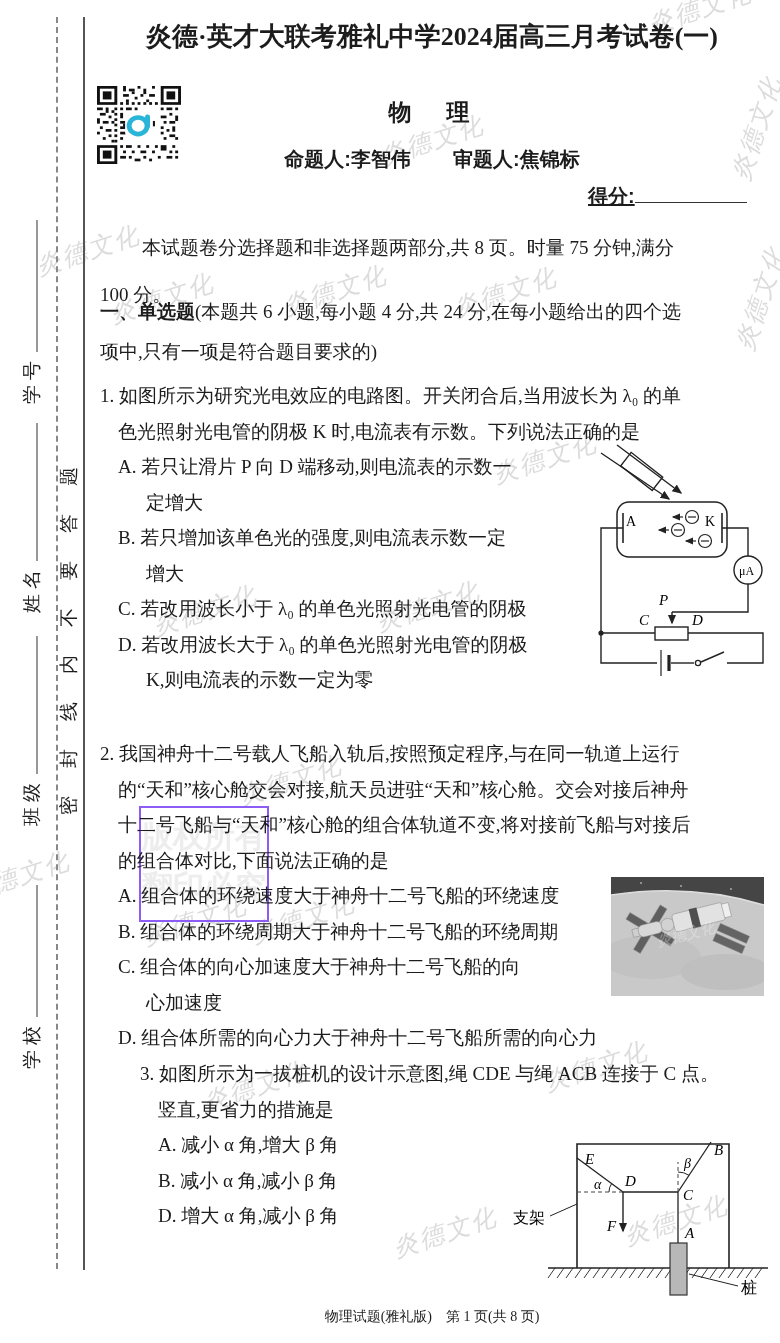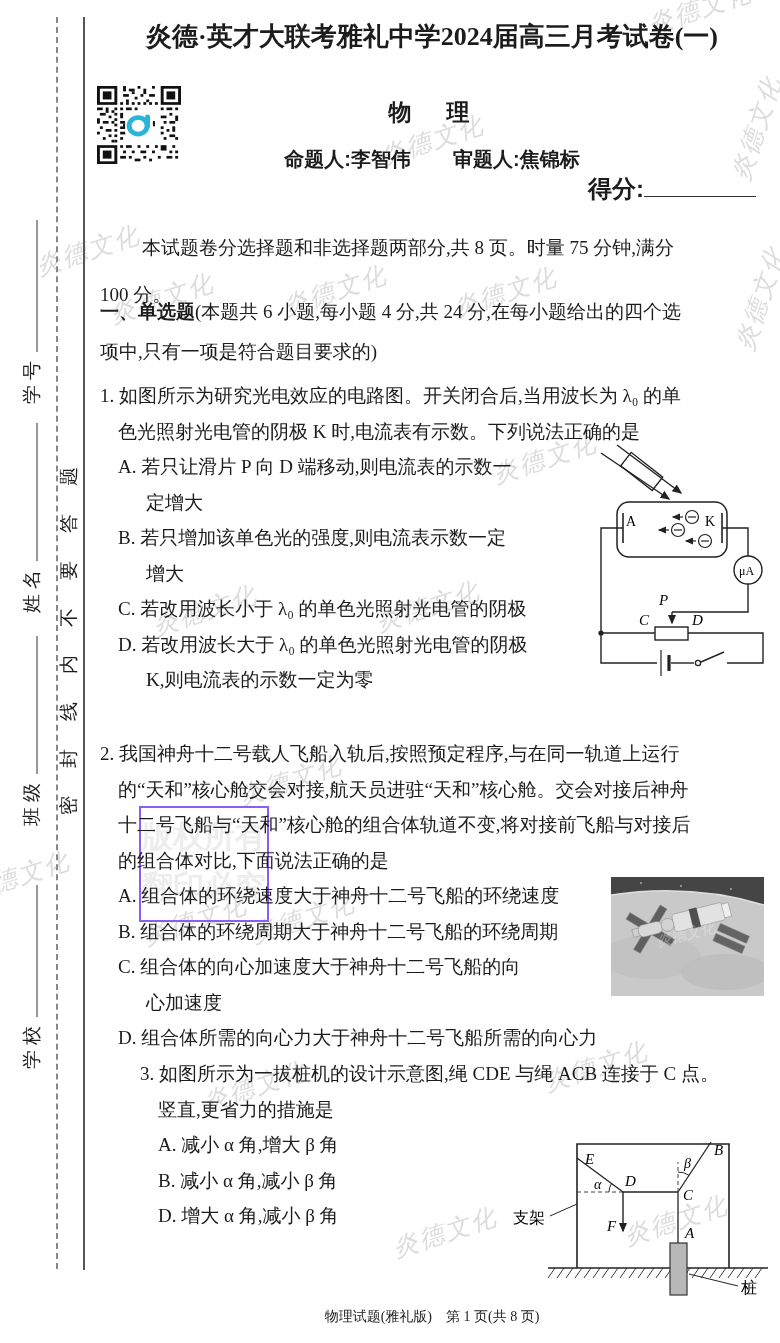--- a/index.html
+++ b/index.html
@@ -21,22 +21,22 @@
   .seal{position:absolute;left:69px;top:627px;white-space:nowrap;font-size:19px;letter-spacing:28px;
       transform:translate(-50%,-50%) rotate(-90deg);z-index:1;}
   
   .title{position:absolute;left:100px;top:14px;width:664px;text-align:center;font-weight:bold;
       font-size:26px;line-height:46px;white-space:nowrap;z-index:1;}
   .subject{position:absolute;left:100px;top:88px;width:664px;text-align:center;font-weight:bold;
       font-size:23px;letter-spacing:6px;line-height:50px;z-index:1;}
   .people{position:absolute;left:100px;top:146px;width:664px;text-align:center;font-weight:bold;
       font-size:20px;font-family:"Liberation Sans","DejaVu Sans",sans-serif;z-index:1;}
   .people .rev{margin-left:42px;}
-  .score{position:absolute;left:588px;top:172px;font-weight:bold;font-size:24px;
-      font-family:"Liberation Sans","DejaVu Sans",sans-serif;z-index:1;}
+  .score{position:absolute;left:588px;top:182px;font-weight:bold;font-size:20px;
+      font-family:"Liberation Sans","DejaVu Sans",sans-serif;z-index:1;text-decoration:underline;}
   .score .blank{width:112px;}
   
   .tblock{position:absolute;left:100px;width:670px;z-index:1;}
   .tblock .line{font-size:19px;line-height:35.5px;white-space:nowrap;}
   .intro{top:224px;}
   .intro .line{line-height:47px;}
   .ind2{padding-left:42px;}
   .sect{top:292px;}
   .sect .line{line-height:40px;}
   .sect .b{font-weight:bold;font-family:"Liberation Sans","DejaVu Sans",sans-serif;}

